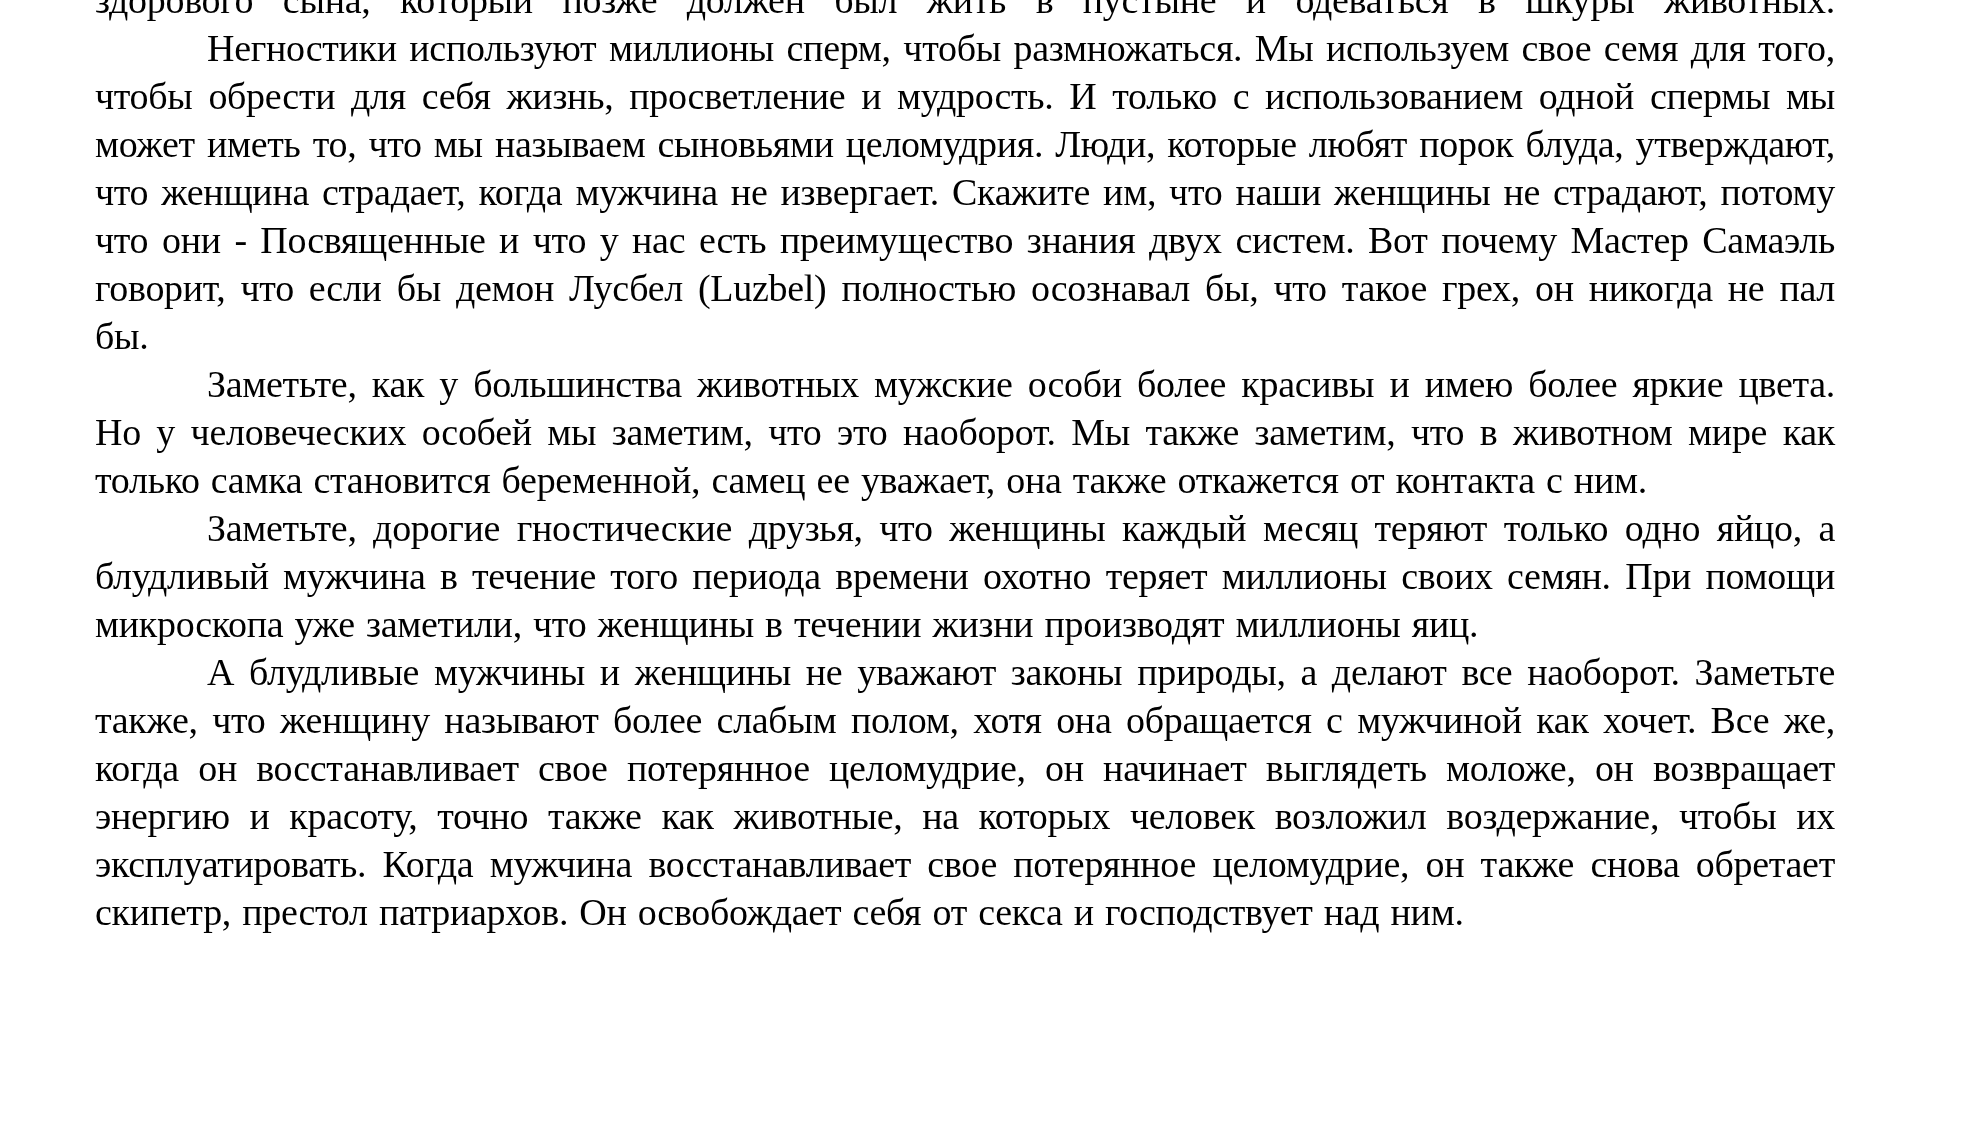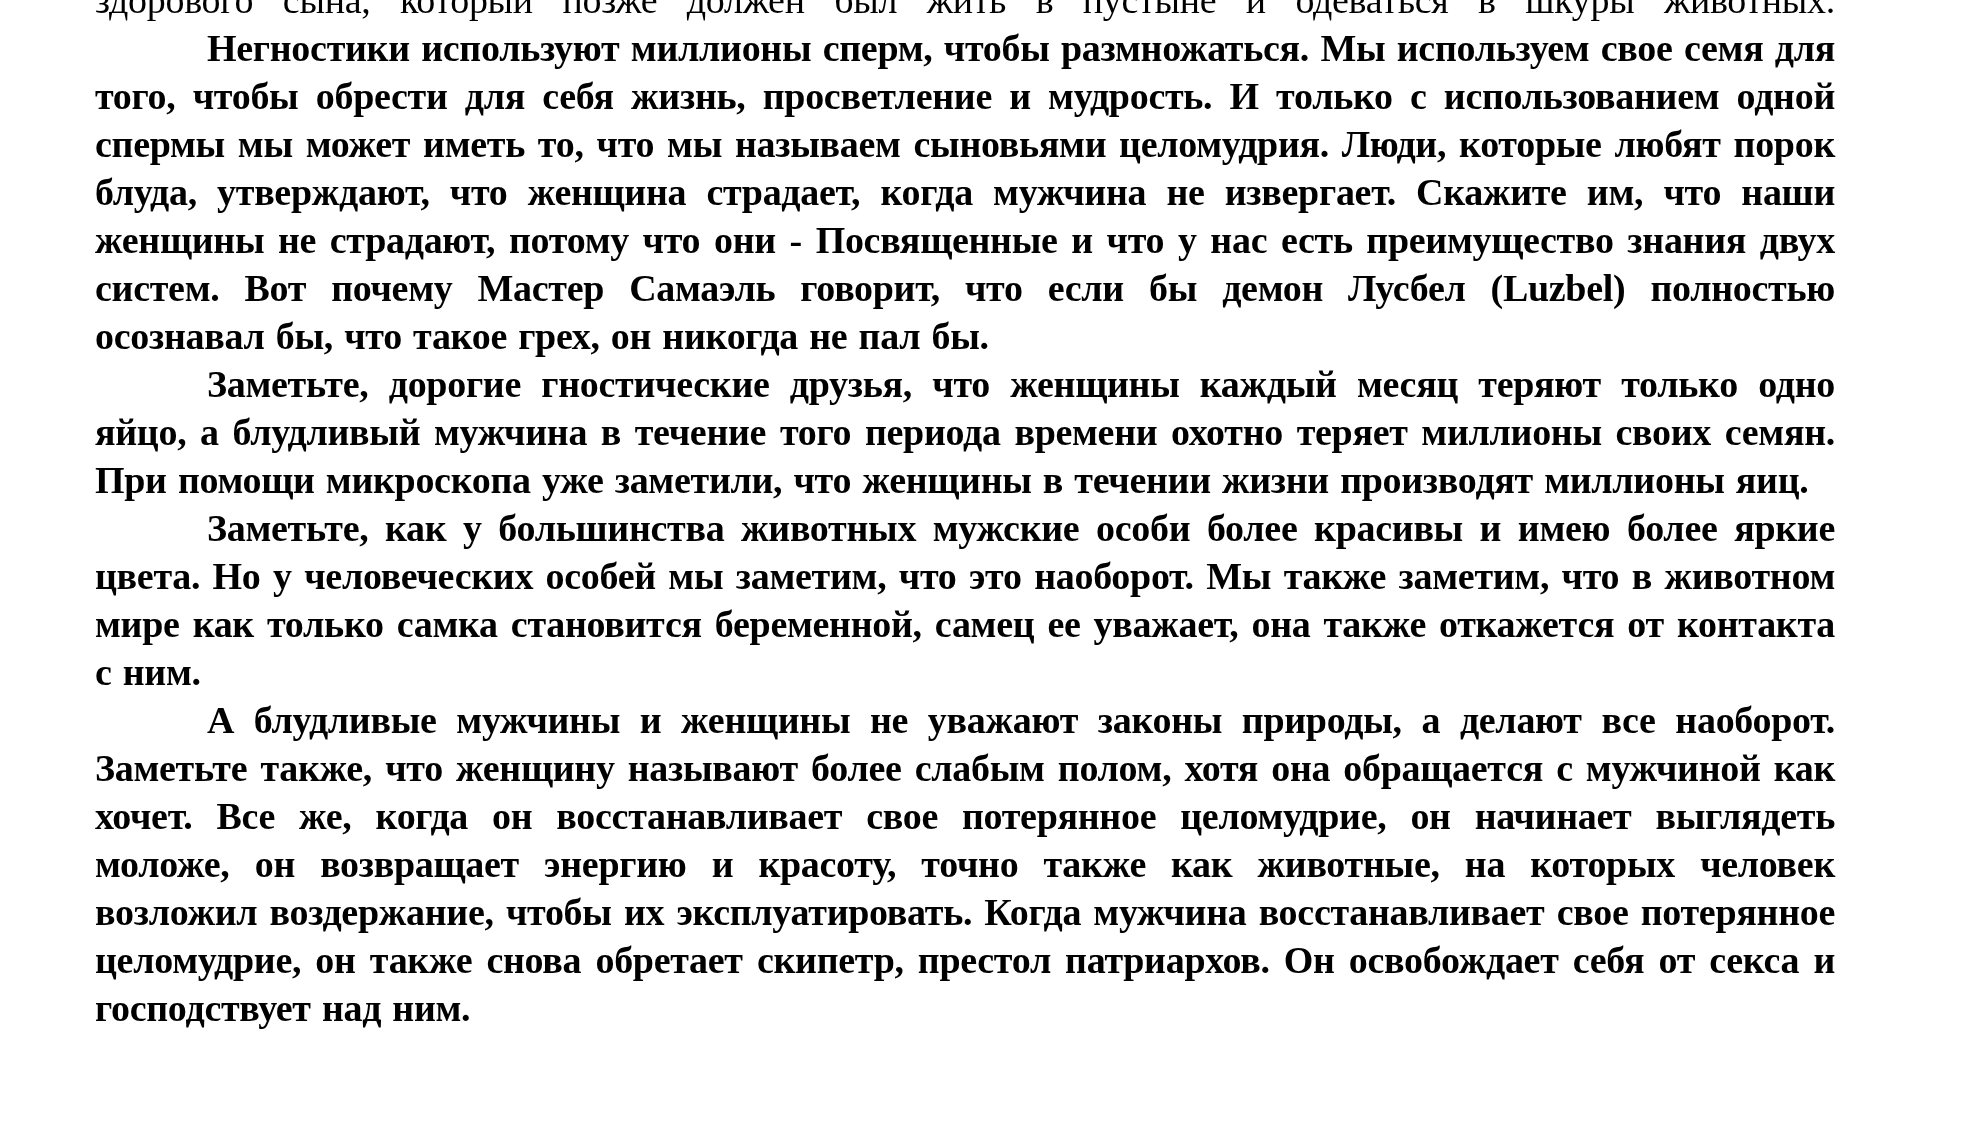--- a/index.html
+++ b/index.html
@@ -25,29 +25,28 @@
     padding: 0;
     font-size: 38px;
     line-height: 48px;
     text-align: justify;
     text-justify: inter-word;
     letter-spacing: -0.3px;
     word-spacing: 2px;
   }
   .para.indent {
     text-indent: 112px;
-    font-weight: bold;
   }
   
   .para.cutoff {
     text-align-last: justify;
   }
 </style>
 </head>
 <body>
 
 <div class="page">
   <p class="para cutoff">здорового сына, который позже должен был жить в пустыне и одеваться в шкуры животных.</p>
   <p class="para indent">Негностики используют миллионы сперм, чтобы размножаться. Мы используем свое семя для того, чтобы обрести для себя жизнь, просветление и мудрость. И только с использованием одной спермы мы может иметь то, что мы называем сыновьями целомудрия. Люди, которые любят порок  блуда, утверждают, что женщина страдает, когда мужчина не извергает. Скажите им, что наши женщины не страдают, потому что они - Посвященные и что у нас есть преимущество знания двух систем. Вот почему Мастер Самаэль говорит, что если бы демон Лусбел (Luzbel) полностью осознавал бы, что такое грех, он никогда не пал бы.</p>
+  <p class="para indent">Заметьте, как у большинства животных мужские особи более красивы и имею более яркие цвета. Но у человеческих особей мы заметим, что это наоборот. Мы также заметим, что в животном мире как только самка становится беременной, самец ее уважает, она также откажется от контакта с ним.</p>
   <p class="para indent">Заметьте, дорогие гностические друзья, что женщины каждый месяц теряют только одно яйцо, а блудливый мужчина в течение того периода времени охотно теряет миллионы своих семян. При помощи микроскопа уже заметили, что женщины в течении жизни производят миллионы яиц.</p>
-  <p class="para indent">Заметьте, как у большинства животных мужские особи более красивы и имею более яркие цвета. Но у человеческих особей мы заметим, что это наоборот. Мы также заметим, что в животном мире как только самка становится беременной, самец ее уважает, она также откажется от контакта с ним.</p>
   <p class="para indent">А блудливые мужчины и женщины не уважают законы природы, а делают все наоборот. Заметьте также, что женщину называют более слабым полом, хотя она обращается с мужчиной как хочет. Все же, когда он восстанавливает свое потерянное целомудрие, он начинает выглядеть моложе, он возвращает энергию и красоту, точно также как животные, на которых человек возложил воздержание, чтобы их эксплуатировать. Когда мужчина восстанавливает свое потерянное целомудрие, он также снова обретает скипетр, престол патриархов. Он освобождает себя от секса и господствует над ним.</p>
 </div>
 
 </body></html>

